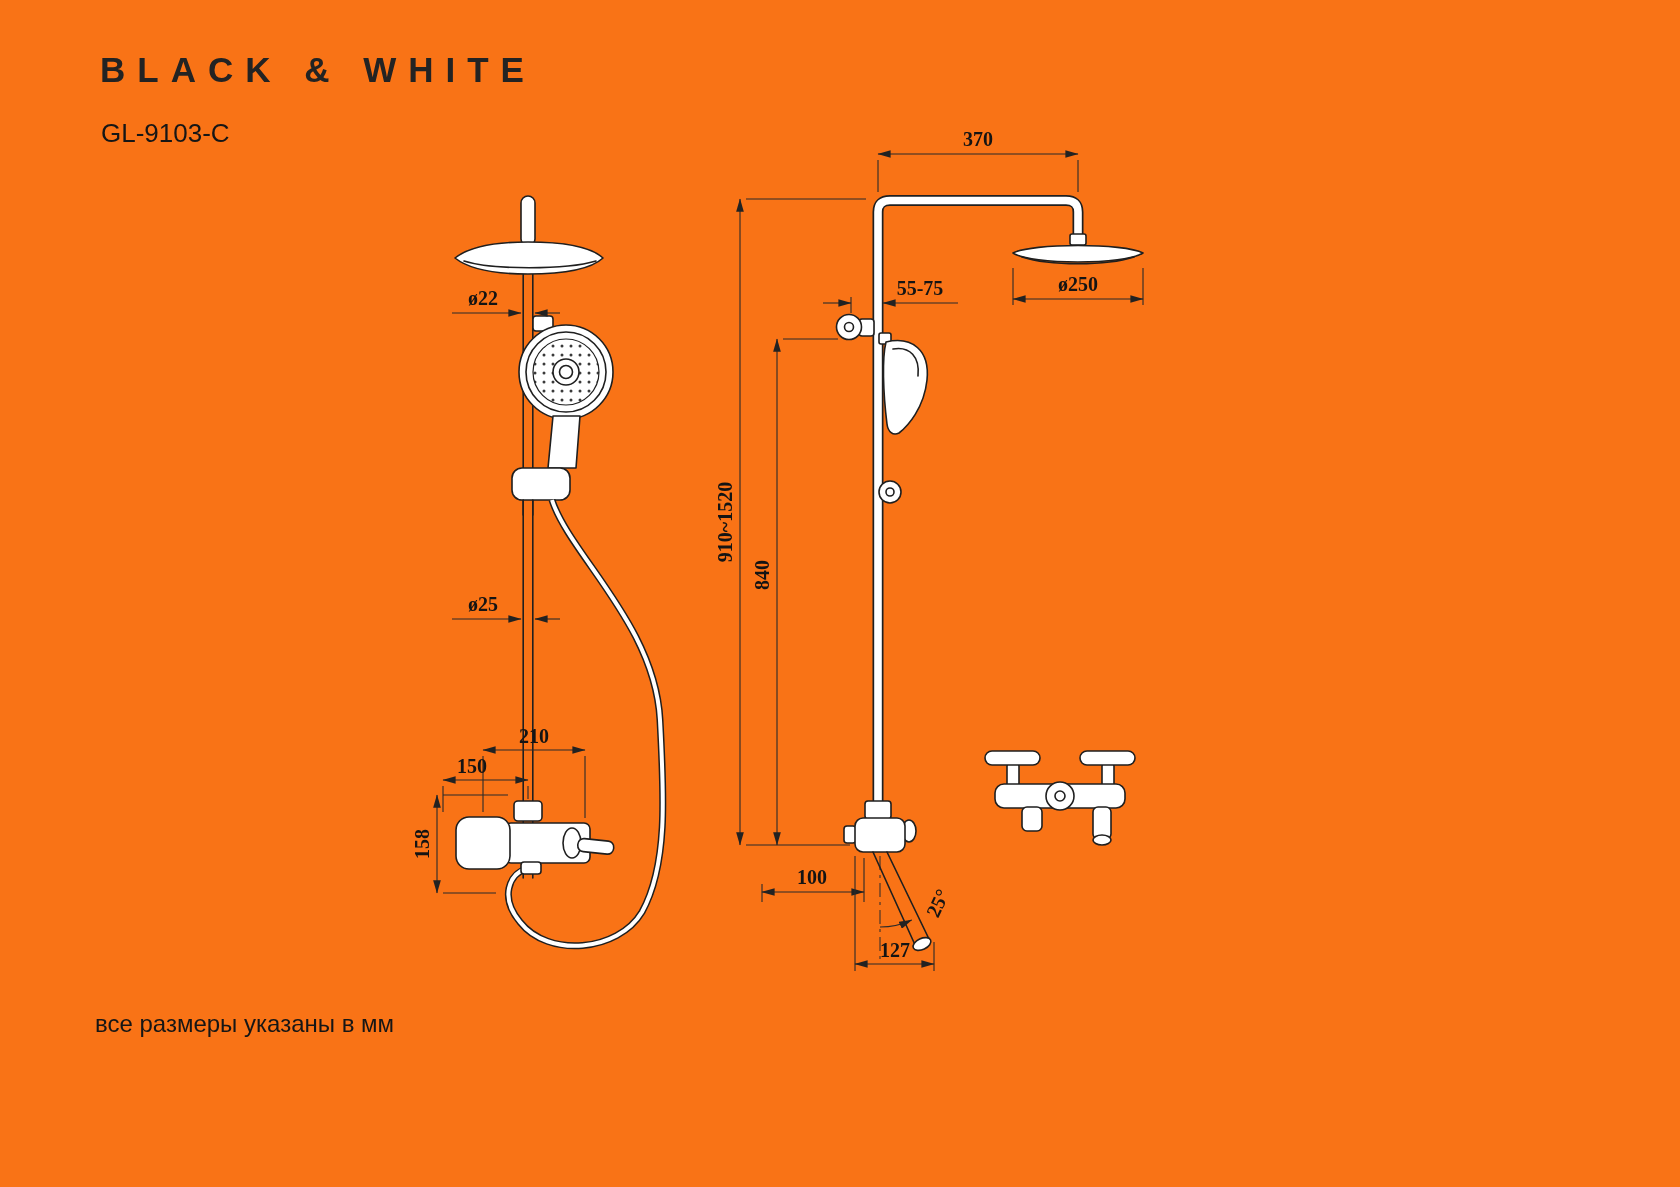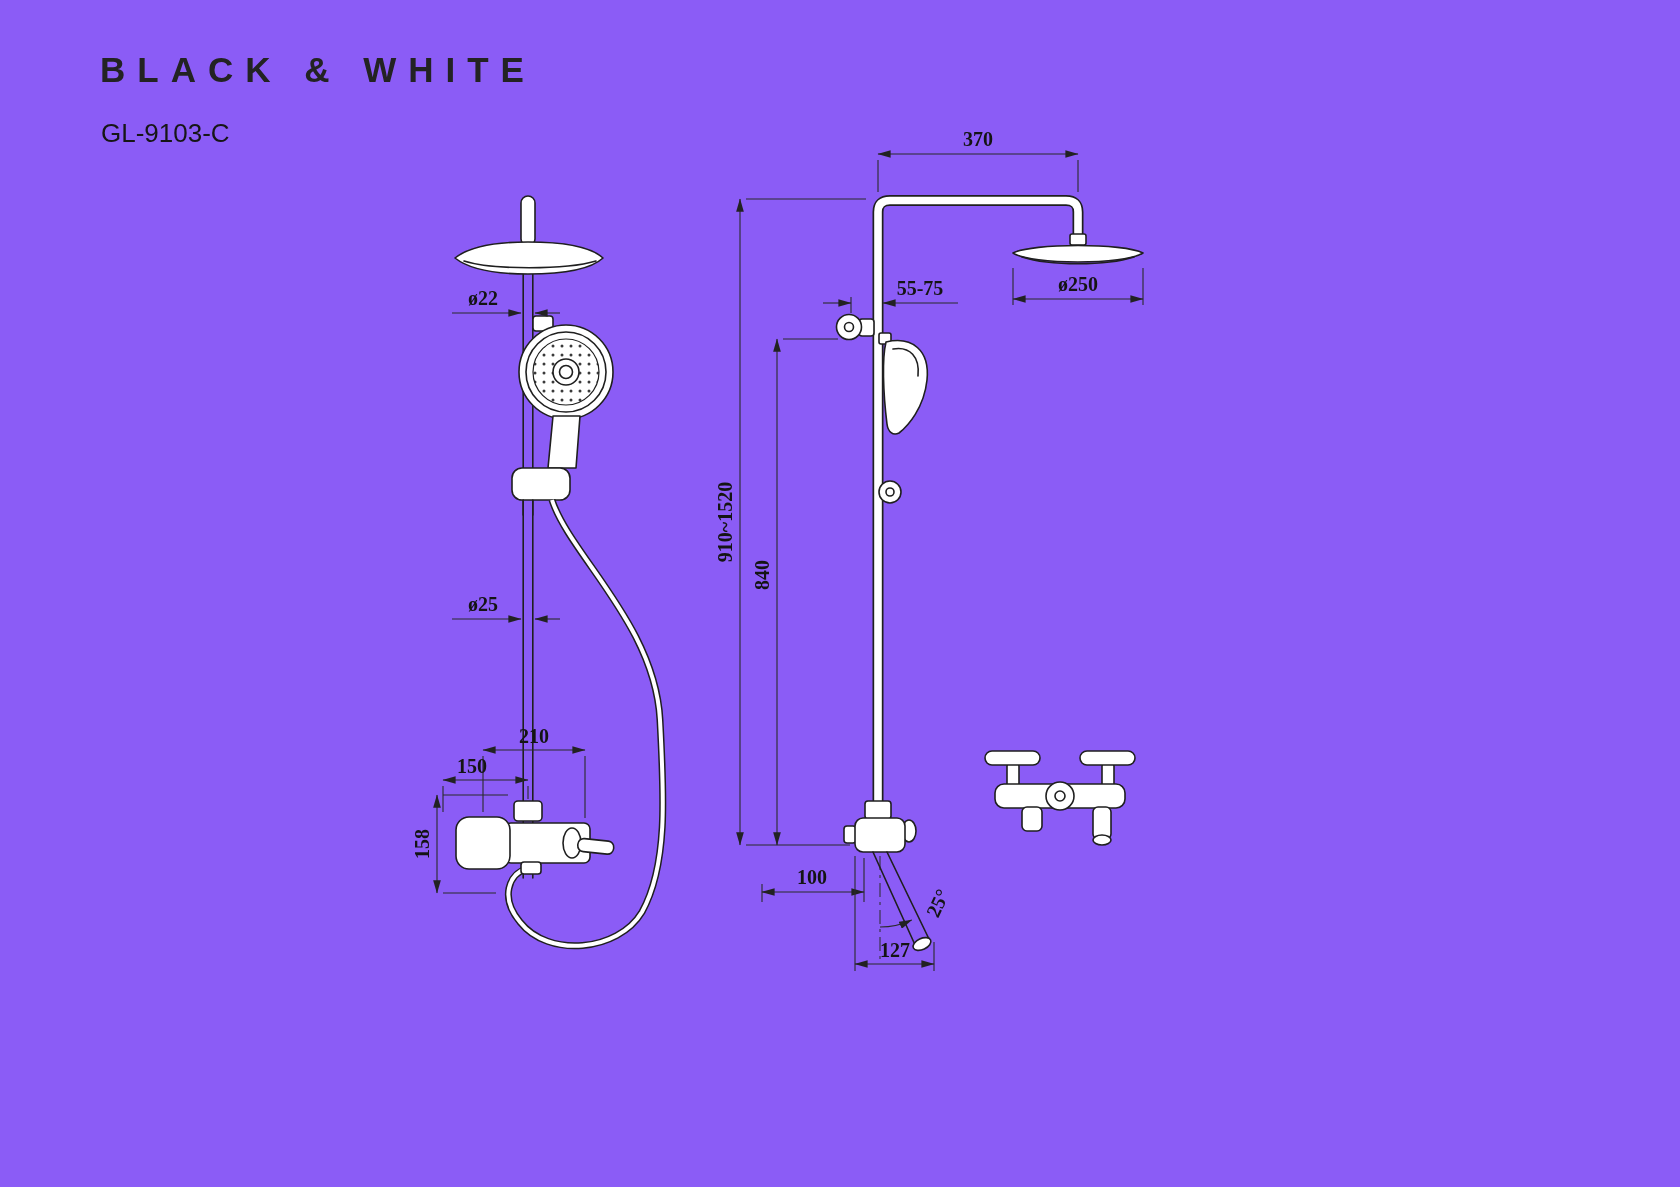--- a/index.html
+++ b/index.html
@@ -1,16 +1,16 @@
 <!DOCTYPE html>
 <html><head>
 <meta charset="utf-8">
 <style>
   html,body{margin:0;padding:0;background:#ffffff;}
-  .canvas{position:relative;width:1680px;height:1187px;background:#8b5cf6;overflow:hidden;
+  .canvas{position:relative;width:1680px;height:1187px;background:#f97316;overflow:hidden;
           font-family:"Liberation Sans",sans-serif;}
   .brand{position:absolute;left:100px;top:50px;font-size:35px;font-weight:600;
          letter-spacing:12px;color:#232323;}
   .model{position:absolute;left:101px;top:118px;font-size:26px;color:#161616;}
   .note{position:absolute;left:95px;top:1010px;font-size:24px;color:#161616;}
   svg{position:absolute;left:0;top:0;}
   .ln  {fill:none;stroke:#1f1f1f;stroke-width:1.6;stroke-linecap:round;stroke-linejoin:round;}
   .lnf {fill:#ffffff;stroke:#1f1f1f;stroke-width:1.6;stroke-linejoin:round;}
   .pipe {fill:none;stroke:#1f1f1f;stroke-width:11;stroke-linejoin:round;}
   .pipei{fill:none;stroke:#ffffff;stroke-width:7.6;stroke-linejoin:round;}
@@ -21,20 +21,21 @@
   .dimt{font-family:"Liberation Serif",serif;font-weight:bold;font-size:20px;
         fill:#141414;text-anchor:middle;}
 </style>
 </head>
 <body>
 
 <div class="canvas">
 
   <div class="brand">BLACK &amp; WHITE</div>
   <div class="model">GL-9103-C</div>
+  <div class="note">все размеры указаны в мм</div>
 
   <svg width="1680" height="1187" viewBox="0 0 1680 1187">
     <defs>
       <marker id="arr" viewBox="0 0 12 7" refX="11.5" refY="3.5" markerWidth="12" markerHeight="7" orient="auto-start-reverse">
         <path d="M0,0 L12,3.5 L0,7 Z" fill="#222"></path>
       </marker>
       <pattern id="dots" width="9" height="9" patternUnits="userSpaceOnUse">
         <circle cx="4" cy="4" r="1.5" fill="#3a3a3a"></circle>
       </pattern>
     </defs>

